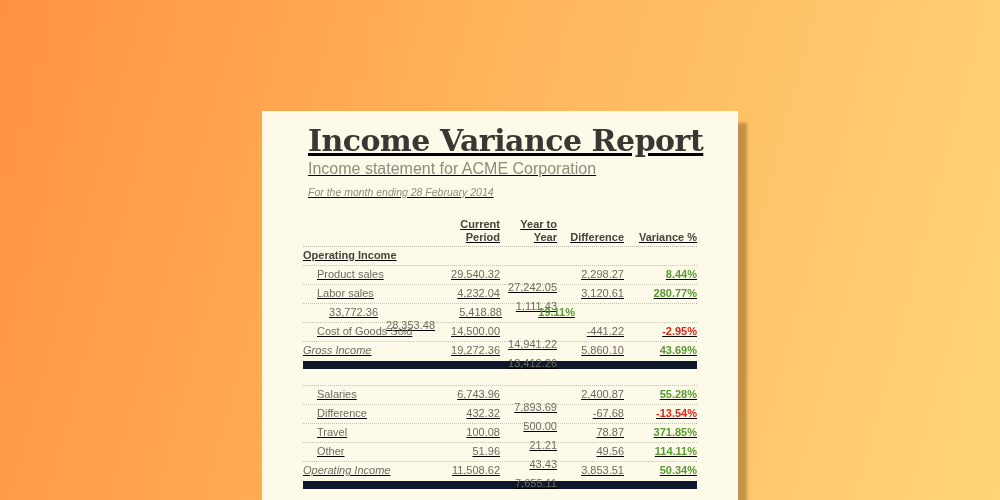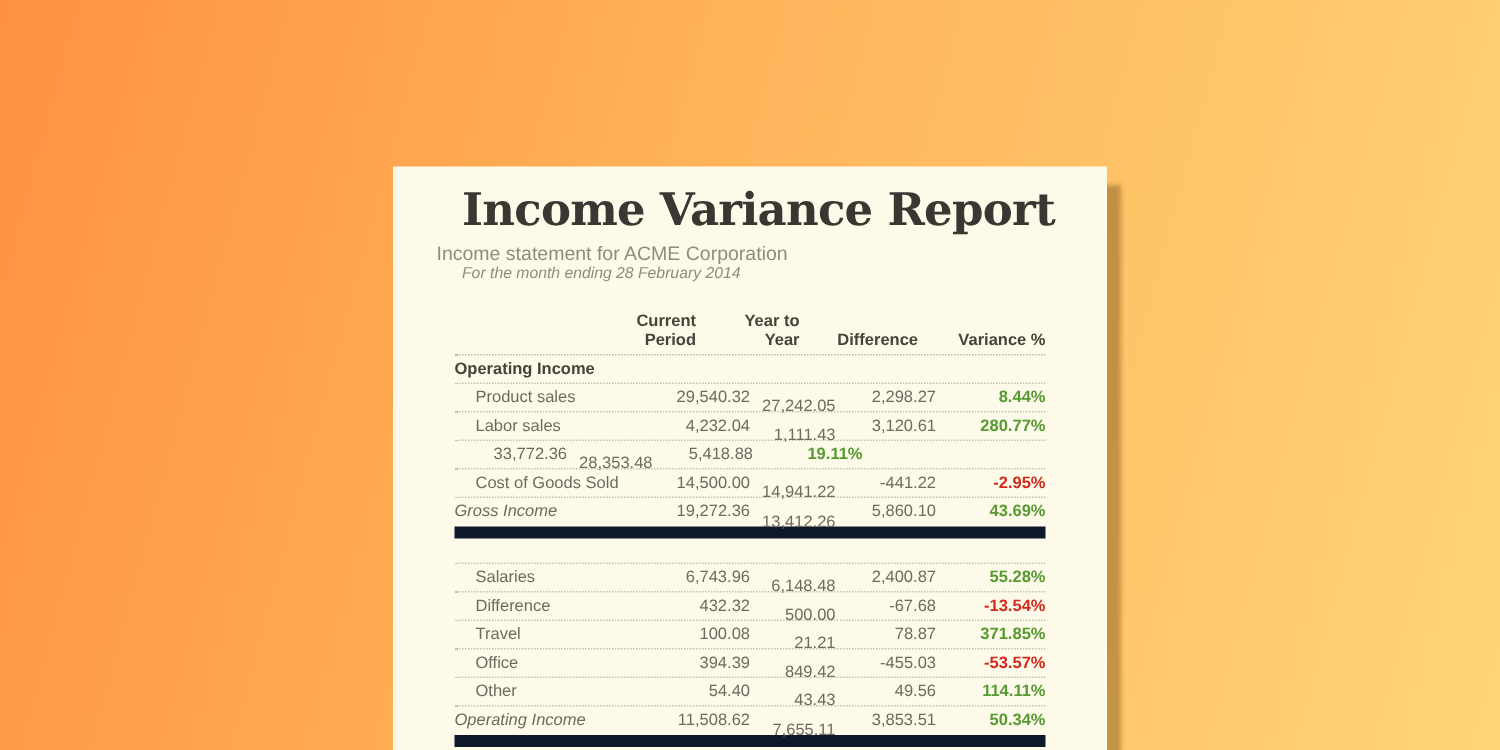--- a/index.html
+++ b/index.html
@@ -9,52 +9,53 @@
   }
   .bg{
     position:absolute;inset:0;
     background:linear-gradient(105deg,#ff9241 0%,#ffb45a 45%,#ffd578 100%);
   }
   .paper{
     position:absolute;left:262px;top:111px;width:476px;height:389px;
     background:#fdfae9;
     box-shadow:9px 12px 3px rgba(98,62,10,0.38);
     box-sizing:border-box;
+    text-decoration:underline;
   }
   .title{
     margin:13px 0 0 46px;
     font-family:"DejaVu Serif",serif;
     font-weight:bold;font-size:30px;line-height:34px;
     letter-spacing:-0.5px;color:#3a3733;
   }
   .sub1{
-    margin:5px 0 0 29px;
-    font-size:13px;line-height:12px;color:#8f8b7e;
+    margin:5px 0 0 46px;
+    font-size:16px;line-height:12px;color:#8f8b7e;
   }
   .sub2{
-    margin:1px 0 0 46px;
+    margin:11px 0 0 46px;
     font-size:10.5px;line-height:12px;color:#8f8b7e;font-style:italic;
   }
   .vtable{
     margin:7px 0 0 41px;width:394px;
     font-size:11px;color:#6e6a60;
   }
   .thead{
     display:flex;align-items:flex-end;
     padding-bottom:3px;border-bottom:1px dotted #bcb7a6;
-    font-weight:bold;color:#47423a;line-height:12.5px;gap:12px;
+    font-weight:bold;color:#47423a;line-height:12.5px;
   }
   .thead .hl{flex:1;}
   .hcell span{display:block;text-align:right;}
   .w-cur{width:75px;text-align:right;box-sizing:border-box;}
   .w-ytd{width:57px;text-align:right;box-sizing:border-box;margin-top:13px;}
   .w-dif{width:67px;text-align:right;box-sizing:border-box;}
   .w-var{width:73px;text-align:right;box-sizing:border-box;}
   .row{
-    display:flex;align-items:center;
+    display:flex;
     height:18px;line-height:17px;
     border-bottom:1px dotted #c6c1af;
   }
   .row .label{flex:1;}
   .row.item .label{padding-left:14px;}
   .row.summary .label{font-style:italic;}
   .row.section-head{font-weight:bold;color:#47423a;}
   .row.blue-bottom{border-bottom:8px solid #0f172a;height:19px;}
   .gap{height:16px;border-bottom:1px dotted #c6c1af;}
   .green{color:#569a31;font-weight:bold;}
@@ -132,52 +133,45 @@
         <div class="w-dif">5,860.10</div>
         <div class="w-var green">43.69%</div>
       </div>
 
       <div class="gap"></div>
 
 
       <div class="row item">
         <div class="label">Salaries</div>
         <div class="w-cur">6,743.96</div>
-        <div class="w-ytd">6,148.48</div>
+        <div class="w-ytd">7,893.69</div>
         <div class="w-dif">2,400.87</div>
         <div class="w-var green">55.28%</div>
       </div>
 
       <div class="row item">
         <div class="label">Difference</div>
         <div class="w-cur">432.32</div>
         <div class="w-ytd">500.00</div>
         <div class="w-dif">-67.68</div>
         <div class="w-var red">-13.54%</div>
       </div>
 
       <div class="row item">
         <div class="label">Travel</div>
         <div class="w-cur">100.08</div>
         <div class="w-ytd">21.21</div>
         <div class="w-dif">78.87</div>
         <div class="w-var green">371.85%</div>
       </div>
 
-      <div class="row item">
-        <div class="label">Office</div>
-        <div class="w-cur">394.39</div>
-        <div class="w-ytd">849.42</div>
-        <div class="w-dif">-455.03</div>
-        <div class="w-var red">-53.57%</div>
-      </div>
 
       <div class="row item">
         <div class="label">Other</div>
-        <div class="w-cur">54.40</div>
+        <div class="w-cur">51.96</div>
         <div class="w-ytd">43.43</div>
         <div class="w-dif">49.56</div>
         <div class="w-var green">114.11%</div>
       </div>
 
 
       <div class="row summary blue-bottom">
         <div class="label">Operating Income</div>
         <div class="w-cur">11,508.62</div>
         <div class="w-ytd">7,655.11</div>

